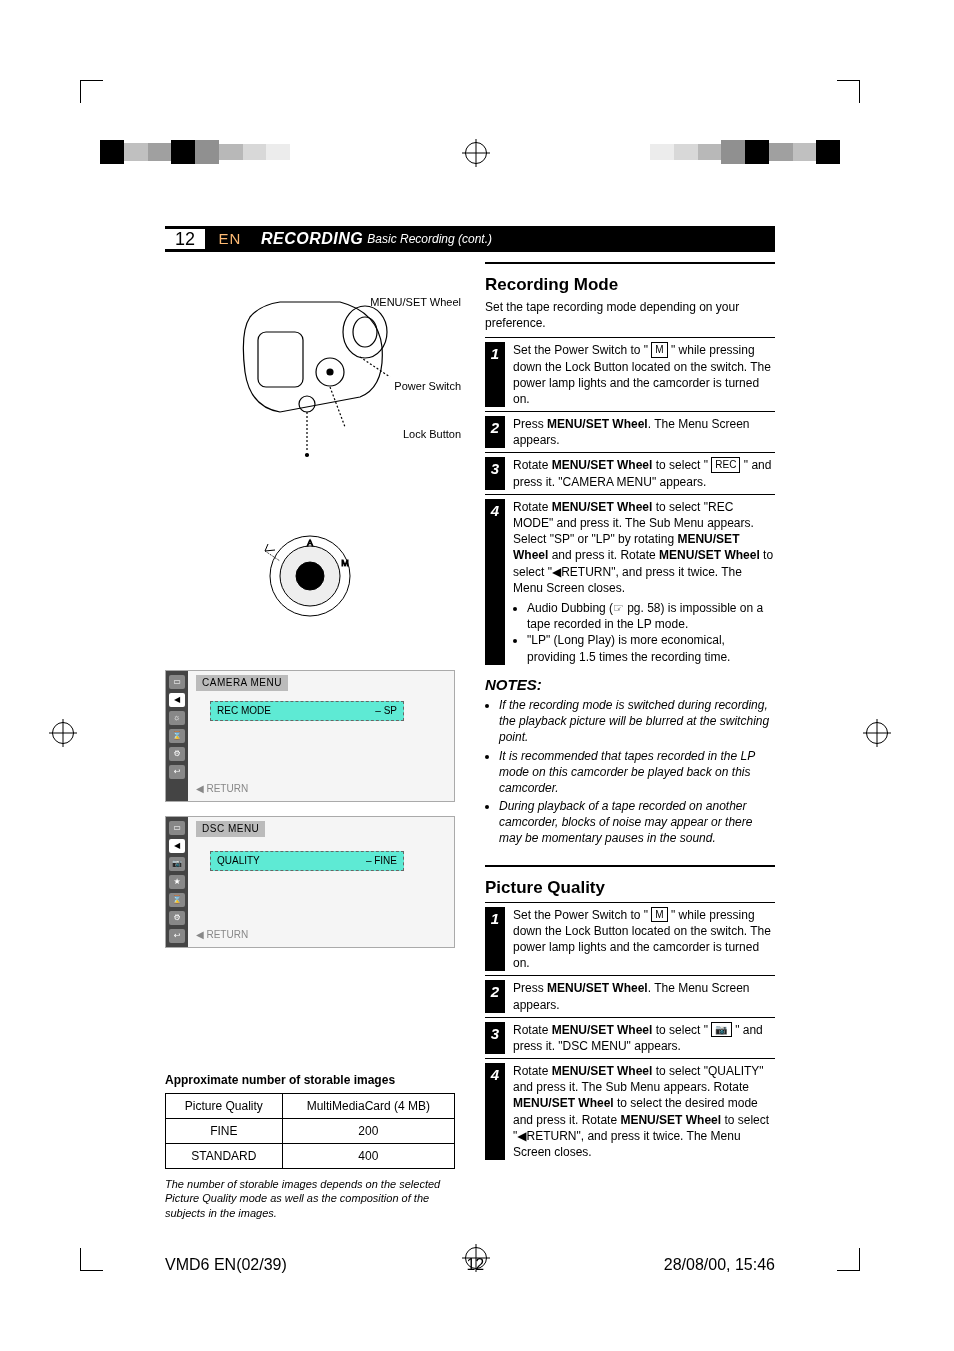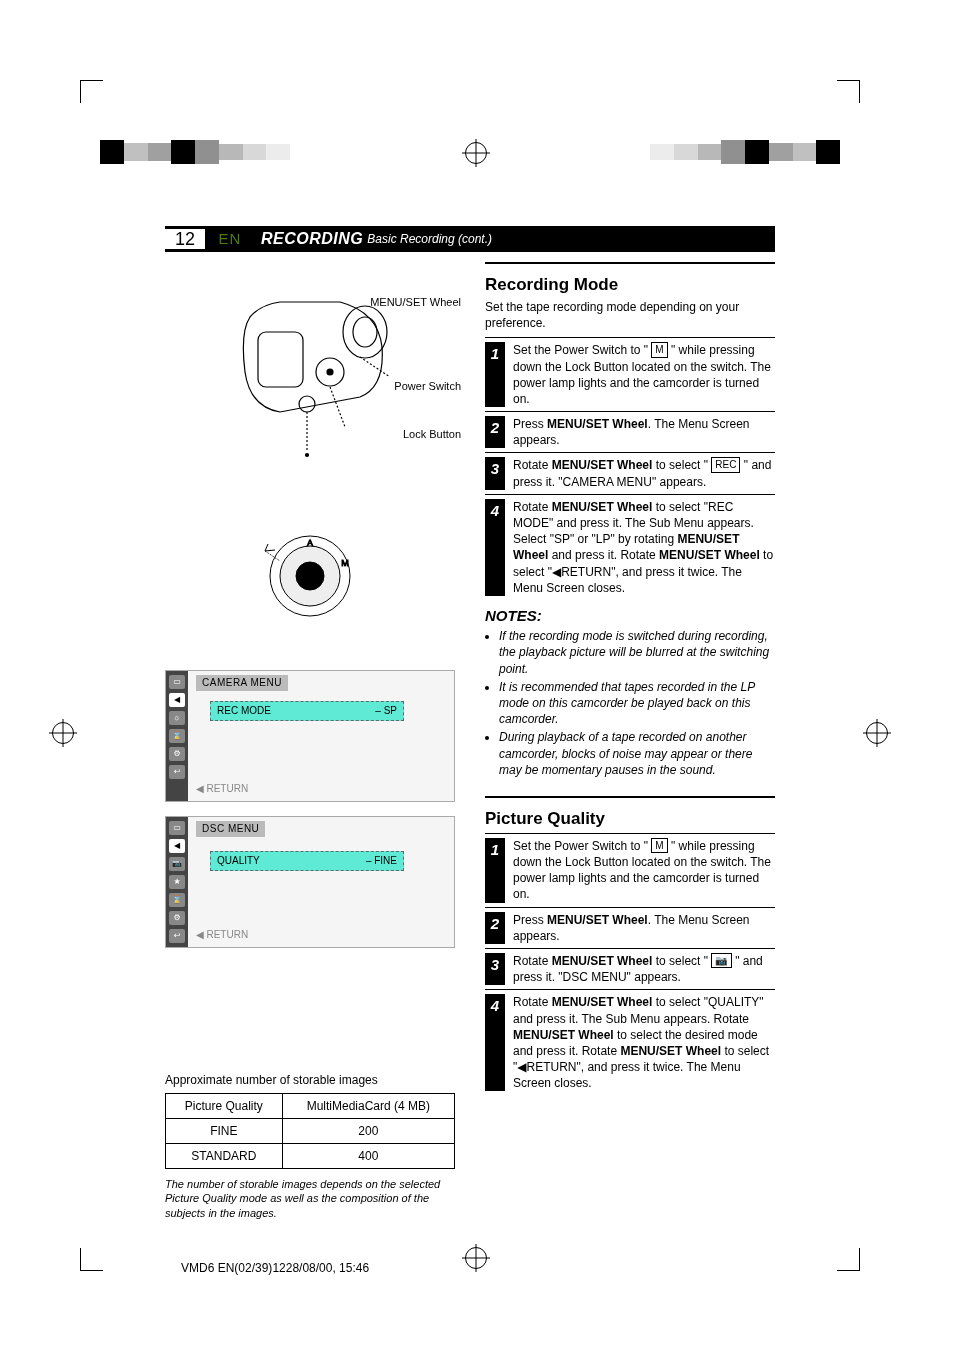--- a/index.html
+++ b/index.html
@@ -76,21 +76,21 @@
     font-size: 18px;
     font-weight: 400;
     display: flex;
     align-items: center;
     justify-content: center;
     border-top: 3px solid #000;
     border-bottom: 3px solid #000;
   }
   .header-en {
     width: 50px;
-    color: #4d7c0f;
+    color: #fdba74;
     font-size: 15px;
     font-weight: 500;
     letter-spacing: 1px;
     display: flex;
     align-items: center;
     justify-content: center;
   }
   .header-chapter {
     flex: 0 0 auto;
     color: #fff;
@@ -241,21 +241,21 @@
   .notes ul { margin: 2px 0 0 0; padding-left: 14px; font-style: italic; font-size: 12px; }
   .notes li { margin-bottom: 2px; }
   .rule-heavy { border: 0; border-top: 2px solid #000; margin: 18px 0 4px 0; }
 
   
   .storable {
     margin-top: auto;
   }
   .storable h4 {
     font-size: 12px;
-    font-weight: 400;
+    font-weight: 700;
     margin: 8px 0 4px 0;
   }
   table.img-tab {
     border-collapse: collapse;
     width: 100%;
     font-size: 12px;
   }
   table.img-tab th, table.img-tab td {
     border: 1px solid #000;
     padding: 4px 8px;
@@ -277,23 +277,23 @@
     font-size: 10px;
     vertical-align: 1px;
   }
 
   .footer {
     position: absolute;
     bottom: 75px;
     left: 165px;
     right: 165px;
     display: flex;
-    font-size: 12px;
+    justify-content: space-between;
+    font-size: 16px;
     color: #000;
-    margin-left: 16px;
   }
 </style>
 </head>
 <body>
 
 <div class="page">
 
   <div class="crop tl"></div>
   <div class="crop tr"></div>
   <div class="crop bl"></div>
@@ -448,20 +448,24 @@
       <div class="step">
         <div class="step-num">3</div>
         <div class="step-body">
           <span>Rotate </span><span class="ctrl">MENU/SET Wheel</span><span> to select " </span><span class="icon-inline">REC</span><span> " and press it. "CAMERA MENU" appears.</span>
         </div>
       </div>
       <div class="step">
         <div class="step-num">4</div>
         <div class="step-body">
           Rotate <span class="ctrl">MENU/SET Wheel</span> to select "REC MODE" and press it. The Sub Menu appears. Select "SP" or "LP" by rotating <span class="ctrl">MENU/SET Wheel</span> and press it. Rotate <span class="ctrl">MENU/SET Wheel</span> to select "◀RETURN", and press it twice. The Menu Screen closes.
+          <ul style="padding-left:14px;margin:4px 0 0 0;list-style:disc">
+            <li>Audio Dubbing (☞ pg. 58) is impossible on a tape recorded in the LP mode.</li>
+            <li>"LP" (Long Play) is more economical, providing 1.5 times the recording time.</li>
+          </ul>
         </div>
       </div>
 
       <div class="notes">
         <div class="notes-head">NOTES:</div>
         <ul>
           <li>If the recording mode is switched during recording, the playback picture will be blurred at the switching point.</li>
           <li>It is recommended that tapes recorded in the LP mode on this camcorder be played back on this camcorder.</li>
           <li>During playback of a tape recorded on another camcorder, blocks of noise may appear or there may be momentary pauses in the sound.</li>
         </ul>

